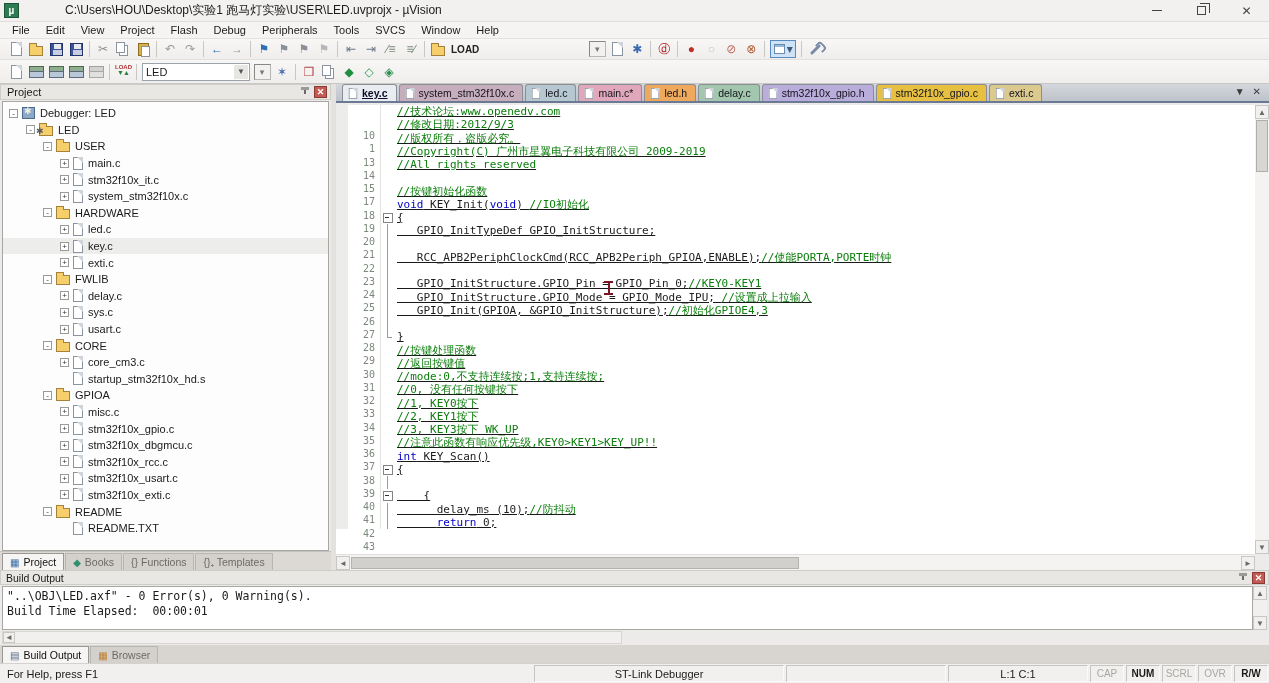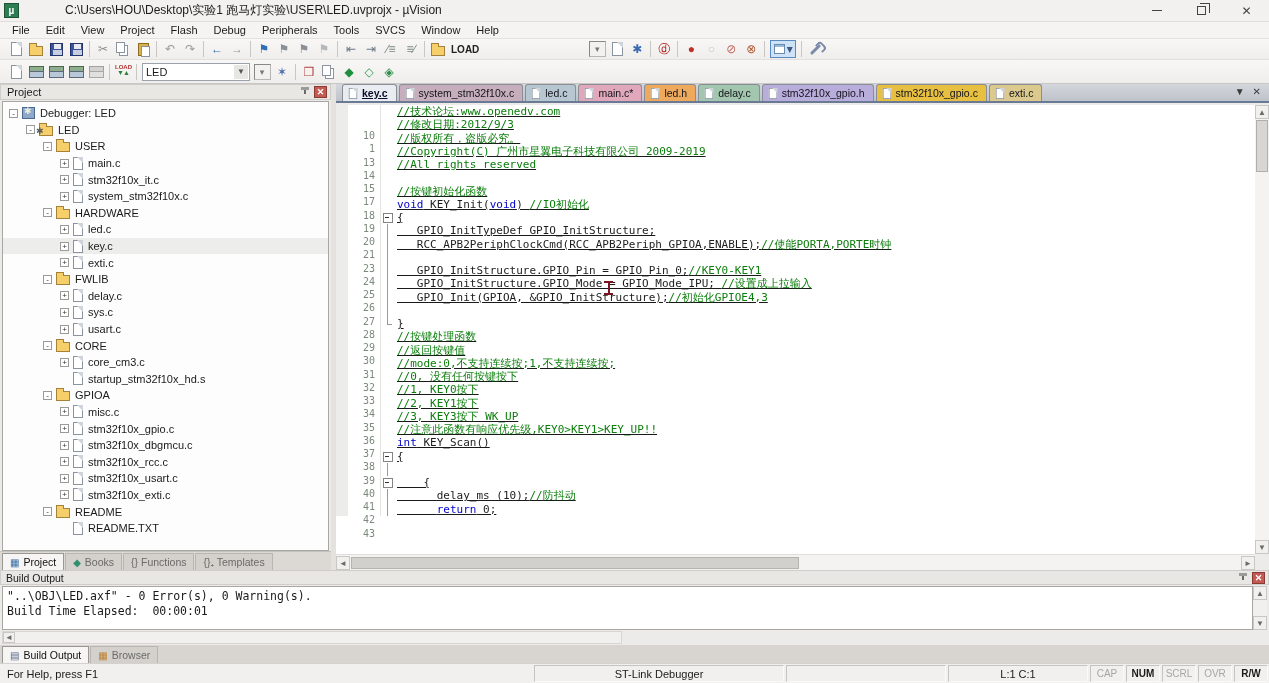--- a/index.html
+++ b/index.html
@@ -500,30 +500,31 @@
           <div class="cl"><div class="margin-strip"></div><div class="lnum">10</div><div class="fd "></div><div class="ct"><span class="scm">//技术论坛:www.openedv.com</span></div></div>
           <div class="cl"><div class="margin-strip"></div><div class="lnum">1</div><div class="fd "></div><div class="ct"><span class="scm">//修改日期:2012/9/3</span></div></div>
           <div class="cl"><div class="margin-strip"></div><div class="lnum">13</div><div class="fd "></div><div class="ct"><span class="scm">//版权所有，盗版必究。</span></div></div>
           <div class="cl"><div class="margin-strip"></div><div class="lnum">14</div><div class="fd "></div><div class="ct"><span class="scm">//Copyright(C) 广州市星翼电子科技有限公司 2009-2019</span></div></div>
           <div class="cl"><div class="margin-strip"></div><div class="lnum">15</div><div class="fd "></div><div class="ct"><span class="scm">//All rights reserved</span></div></div>
           <div class="cl"><div class="margin-strip"></div><div class="lnum">17</div><div class="fd "></div><div class="ct"></div></div>
           <div class="cl"><div class="margin-strip"></div><div class="lnum">18</div><div class="fd "></div><div class="ct"><span class="scm">//按键初始化函数</span></div></div>
           <div class="cl"><div class="margin-strip"></div><div class="lnum">19</div><div class="fd "></div><div class="ct"><span class="sk">void</span><span class="sc"> KEY_Init(</span><span class="sk">void</span><span class="sc">) </span><span class="scm">//IO初始化</span></div></div>
           <div class="cl"><div class="margin-strip"></div><div class="lnum">20</div><div class="fd b"></div><div class="ct"><span class="sc">{</span></div></div>
           <div class="cl"><div class="margin-strip"></div><div class="lnum">21</div><div class="fd l"></div><div class="ct"><span class="sc">   GPIO_InitTypeDef GPIO_InitStructure;</span></div></div>
+          <div class="cl"><div class="margin-strip"></div><div class="lnum">22</div><div class="fd l"></div><div class="ct"></div></div>
           <div class="cl"><div class="margin-strip"></div><div class="lnum">23</div><div class="fd l"></div><div class="ct"><span class="sc">   RCC_APB2PeriphClockCmd(RCC_APB2Periph_GPIOA,ENABLE);</span><span class="scm">//使能PORTA,PORTE时钟</span></div></div>
           <div class="cl"><div class="margin-strip"></div><div class="lnum">24</div><div class="fd l"></div><div class="ct"></div></div>
           <div class="cl"><div class="margin-strip"></div><div class="lnum">25</div><div class="fd l"></div><div class="ct"><span class="sc">   GPIO_InitStructure.GPIO_Pin = GPIO_Pin_0;</span><span class="scm">//KEY0-KEY1</span></div></div>
           <div class="cl"><div class="margin-strip"></div><div class="lnum">26</div><div class="fd l"></div><div class="ct"><span class="sc">   GPIO_InitStructure.GPIO_Mode = GPIO_Mode_IPU; </span><span class="scm">//设置成上拉输入</span></div></div>
           <div class="cl"><div class="margin-strip"></div><div class="lnum">27</div><div class="fd l"></div><div class="ct"><span class="sc">   GPIO_Init(GPIOA, &amp;GPIO_InitStructure);</span><span class="scm">//初始化GPIOE4,3</span></div></div>
           <div class="cl"><div class="margin-strip"></div><div class="lnum">28</div><div class="fd l"></div><div class="ct"></div></div>
           <div class="cl"><div class="margin-strip"></div><div class="lnum">29</div><div class="fd e"></div><div class="ct"><span class="sc">}</span></div></div>
           <div class="cl"><div class="margin-strip"></div><div class="lnum">30</div><div class="fd "></div><div class="ct"><span class="scm">//按键处理函数</span></div></div>
           <div class="cl"><div class="margin-strip"></div><div class="lnum">31</div><div class="fd "></div><div class="ct"><span class="scm">//返回按键值</span></div></div>
-          <div class="cl"><div class="margin-strip"></div><div class="lnum">32</div><div class="fd "></div><div class="ct"><span class="scm">//mode:0,不支持连续按;1,不支持连续按;</span></div></div>
+          <div class="cl"><div class="margin-strip"></div><div class="lnum">32</div><div class="fd "></div><div class="ct"><span class="scm">//mode:0,不支持连续按;1,支持连续按;</span></div></div>
           <div class="cl"><div class="margin-strip"></div><div class="lnum">33</div><div class="fd "></div><div class="ct"><span class="scm">//0, 没有任何按键按下</span></div></div>
           <div class="cl"><div class="margin-strip"></div><div class="lnum">34</div><div class="fd "></div><div class="ct"><span class="scm">//1, KEY0按下</span></div></div>
           <div class="cl"><div class="margin-strip"></div><div class="lnum">35</div><div class="fd "></div><div class="ct"><span class="scm">//2, KEY1按下</span></div></div>
           <div class="cl"><div class="margin-strip"></div><div class="lnum">36</div><div class="fd "></div><div class="ct"><span class="scm">//3, KEY3按下 WK_UP</span></div></div>
           <div class="cl"><div class="margin-strip"></div><div class="lnum">37</div><div class="fd "></div><div class="ct"><span class="scm">//注意此函数有响应优先级,KEY0&gt;KEY1&gt;KEY_UP!!</span></div></div>
           <div class="cl"><div class="margin-strip"></div><div class="lnum">38</div><div class="fd "></div><div class="ct"><span class="sk">int</span><span class="sc"> KEY_Scan()</span></div></div>
           <div class="cl"><div class="margin-strip"></div><div class="lnum">39</div><div class="fd b"></div><div class="ct"><span class="sc">{</span></div></div>
           <div class="cl"><div class="margin-strip"></div><div class="lnum">40</div><div class="fd l"></div></div>
           <div class="cl"><div class="margin-strip"></div><div class="lnum">41</div><div class="fd b"></div><div class="ct"><span class="sc">    {</span></div></div>
           <div class="cl"><div class="margin-strip"></div><div class="lnum">42</div><div class="fd l"></div><div class="ct"><span class="sc">      delay_ms (10);</span><span class="scm">//防抖动</span></div></div>

